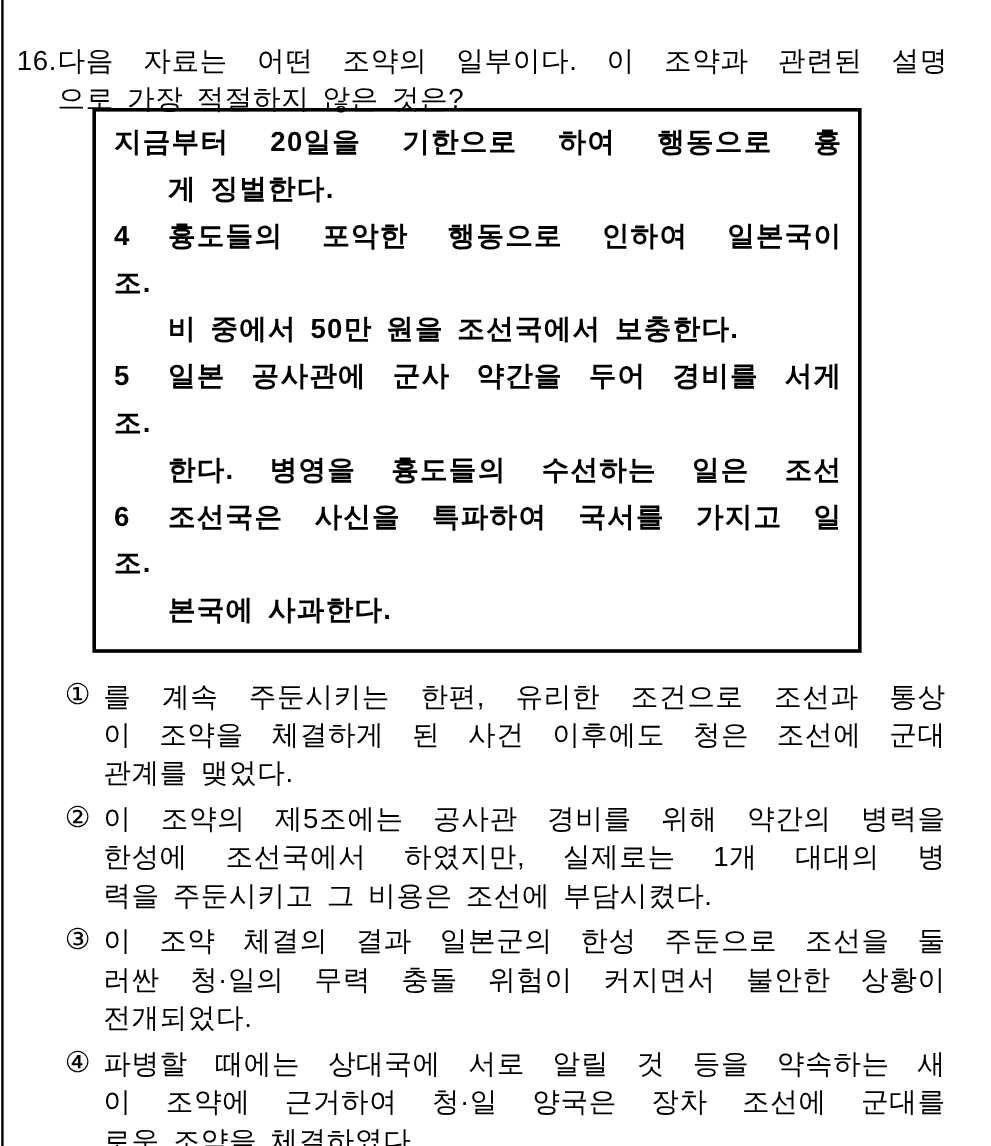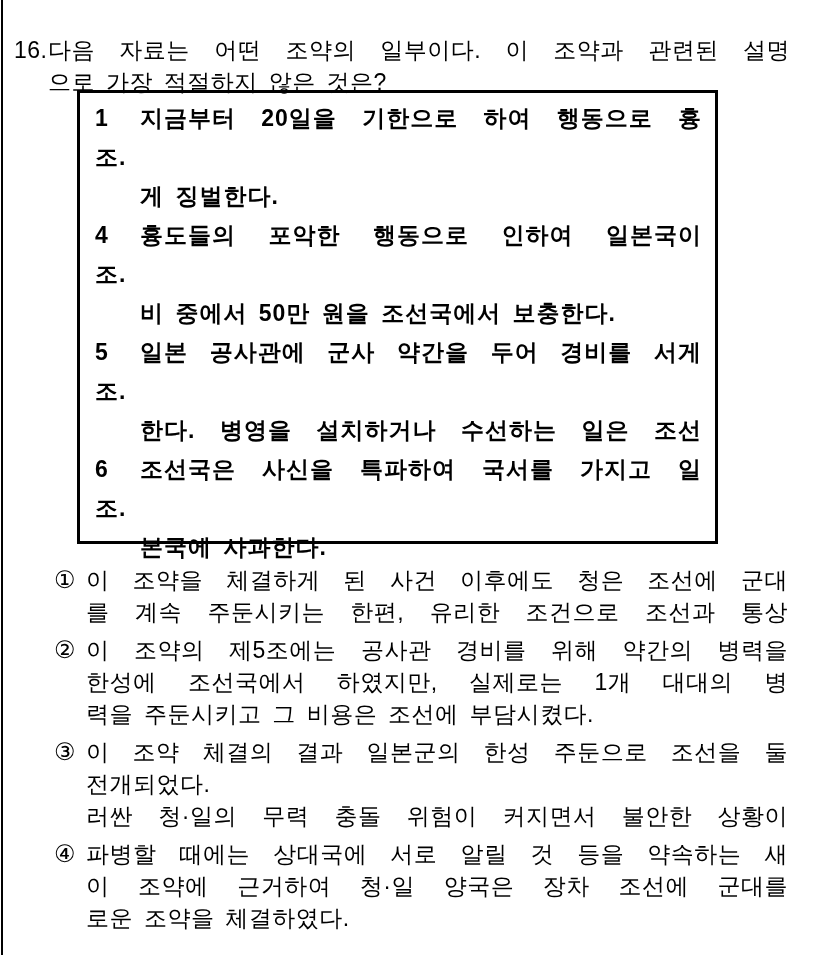--- a/index.html
+++ b/index.html
@@ -61,75 +61,75 @@
   <div class="q-header">
     <span class="q-num">16.</span>
     <div class="q-lines">
       <div class="q-line fill">다음 자료는 어떤 조약의 일부이다. 이 조약과 관련된 설명</div>
       <div class="q-line">으로 가장 적절하지 않은 것은?</div>
     </div>
   </div>
 
   <div class="source-box" id="source-box">
       <div class="b-row fill">
-      <span class="b-label">1조.</span>
       <span class="b-text">지금부터 20일을 기한으로 하여 행동으로 흉</span>
     </div>
       <div class="b-row">
       <span class="b-label"></span>
       <span class="b-text">게 징벌한다.</span>
     </div>
       <div class="b-row fill">
       <span class="b-label">4조.</span>
       <span class="b-text">흉도들의 포악한 행동으로 인하여 일본국이</span>
     </div>
       <div class="b-row">
       <span class="b-label"></span>
       <span class="b-text">비 중에서 50만 원을 조선국에서 보충한다.</span>
     </div>
       <div class="b-row fill">
       <span class="b-label">5조.</span>
       <span class="b-text">일본 공사관에 군사 약간을 두어 경비를 서게</span>
     </div>
       <div class="b-row fill">
       <span class="b-label"></span>
-      <span class="b-text">한다. 병영을 설치하거나 수선하는 일은 조선</span>
+      <span class="b-text">한다. 병영을 흉도들의 수선하는 일은 조선</span>
     </div>
       <div class="b-row fill">
       <span class="b-label">6조.</span>
       <span class="b-text">조선국은 사신을 특파하여 국서를 가지고 일</span>
     </div>
       <div class="b-row">
       <span class="b-label"></span>
       <span class="b-text">본국에 사과한다.</span>
     </div>
     </div>
 
   <div class="choices" id="choices">
       <div class="choice">
       <span class="c-num">①</span>
       <div class="c-lines">
+          <div class="c-line fill">를 계속 주둔시키는 한편, 유리한 조건으로 조선과 통상</div>
           <div class="c-line fill">이 조약을 체결하게 된 사건 이후에도 청은 조선에 군대</div>
-          <div class="c-line fill">를 계속 주둔시키는 한편, 유리한 조건으로 조선과 통상</div>
+          <div class="c-line">관계를 맺었다.</div>
         </div>
     </div>
       <div class="choice">
       <span class="c-num">②</span>
       <div class="c-lines">
           <div class="c-line fill">이 조약의 제5조에는 공사관 경비를 위해 약간의 병력을</div>
           <div class="c-line fill">한성에 조선국에서 하였지만, 실제로는 1개 대대의 병</div>
           <div class="c-line">력을 주둔시키고 그 비용은 조선에 부담시켰다.</div>
         </div>
     </div>
       <div class="choice">
       <span class="c-num">③</span>
       <div class="c-lines">
           <div class="c-line fill">이 조약 체결의 결과 일본군의 한성 주둔으로 조선을 둘</div>
+          <div class="c-line fill">러싼 청·일의 무력 충돌 위험이 커지면서 불안한 상황이</div>
           <div class="c-line">전개되었다.</div>
-          <div class="c-line fill">러싼 청·일의 무력 충돌 위험이 커지면서 불안한 상황이</div>
         </div>
     </div>
       <div class="choice">
       <span class="c-num">④</span>
       <div class="c-lines">
           <div class="c-line fill">파병할 때에는 상대국에 서로 알릴 것 등을 약속하는 새</div>
           <div class="c-line fill">이 조약에 근거하여 청·일 양국은 장차 조선에 군대를</div>
           <div class="c-line">로운 조약을 체결하였다.</div>
         </div>
     </div>

